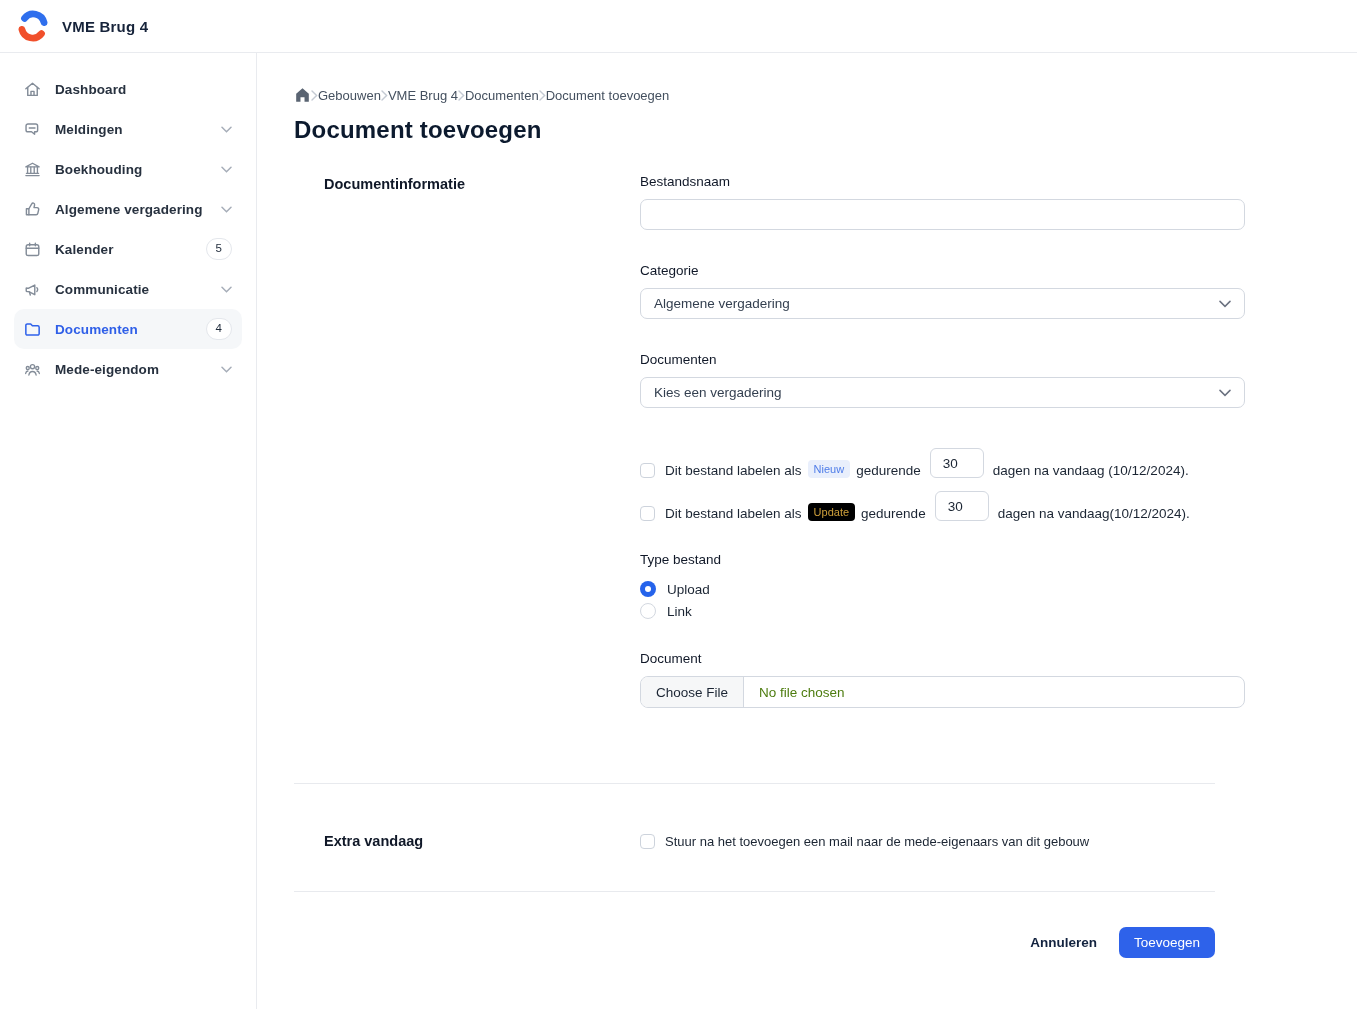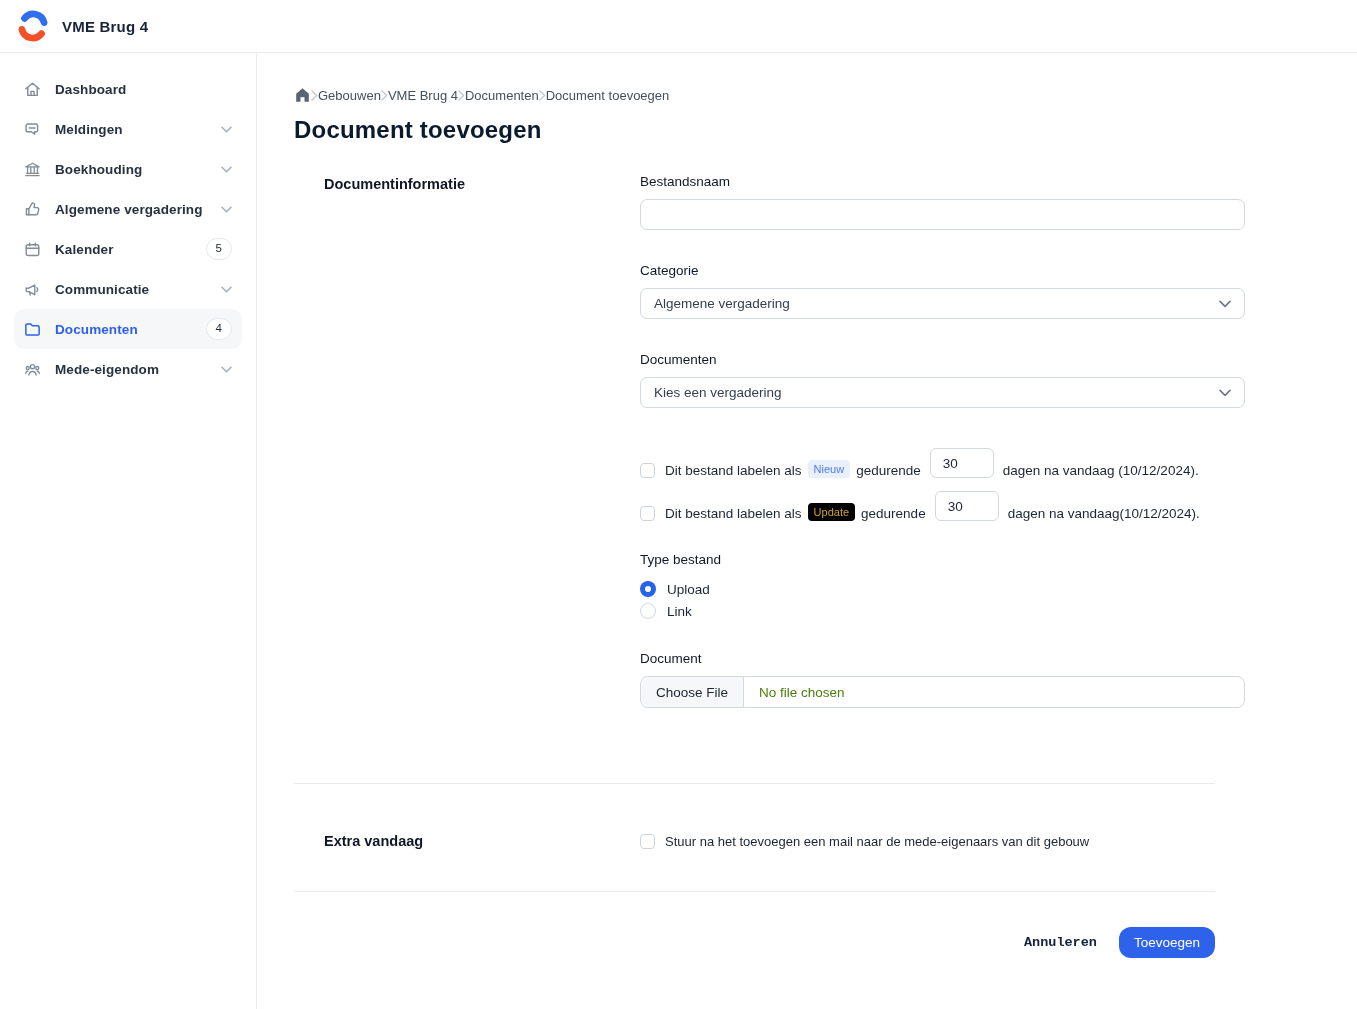--- a/index.html
+++ b/index.html
@@ -50,21 +50,21 @@
             justify-content:space-between; padding:0 13px; font-size:13.5px; color:#333f4f; cursor:pointer; background:#fff; }
   .select-chev { color:#6b7280; display:flex; }
 
   .check-row { display:flex; align-items:flex-end; font-size:13.5px; color:#1b2533; height:30px; margin-bottom:13px; }
   .check-row.last { margin-bottom:31px; }
   .checkbox { width:15px; height:15px; border:1.5px solid #cdd3dc; border-radius:4px; background:#fff;
               margin-right:10px; flex:none; cursor:pointer; }
   .tag { border-radius:4px; font-size:11px; padding:3px 6px; margin:0 6px; font-weight:500; line-height:1.1; }
   .tag-nieuw { background:#e9effc; color:#4e7ce8; }
   .tag-update { background:#000000; color:#cfa03b; }
-  .days-input { width:64px; height:30px; border:1px solid #d3d8e0; border-radius:6px; margin:0 9px;
+  .days-input { width:54px; height:30px; border:1px solid #d3d8e0; border-radius:6px; margin:0 9px;
                 padding-left:12px; font-size:13.5px; color:#1b2533; font-family:inherit; outline:none; }
 
   .radio-group .field-label { margin-bottom:12px; }
   .radio-row { display:flex; align-items:center; gap:11px; height:20px; margin-bottom:2px; font-size:13.5px; color:#1b2533; }
   .radio { width:16px; height:16px; border-radius:50%; border:1.5px solid #d3d8e0; background:#fff; flex:none; cursor:pointer; position:relative; }
   .radio.checked { border:none; background:#2563eb; }
   .radio.checked::after { content:""; position:absolute; width:6px; height:6px; border-radius:50%;
                           background:#fff; left:5px; top:5px; }
   .group.radio-group { margin-bottom:30px; }
 
@@ -74,22 +74,22 @@
               align-items:center; color:#1b2533; cursor:pointer; white-space:nowrap; }
   .file-status { display:flex; align-items:center; padding-left:15px; color:#4d7c0f; }
 
   .divider { height:1px; background:#e8eaee; width:921px; }
   .divider-1 { margin-top:42px; }
   .divider-2 { margin-top:40px; }
   .extra-section { margin-top:47px; }
   .extra-row { display:flex; align-items:center; font-size:13px; color:#1b2533; height:20px; }
 
   .actions { margin-top:35px; width:921px; display:flex; justify-content:flex-end; align-items:center; gap:22px; }
-  .btn-text { background:none; border:none; font-family:Liberation Mono, monospace; font-size:13.5px; font-weight:700; color:#13233f; cursor:pointer; }
-  .btn-primary { background:#2e62ea; color:#fff; border:none; border-radius:12px; height:31px; padding:0 15px;
+  .btn-text { background:none; border:none; font-family:Liberation Sans, sans-serif; font-size:13.5px; font-weight:700; color:#13233f; cursor:pointer; }
+  .btn-primary { background:#2e62ea; color:#fff; border:none; border-radius:7px; height:31px; padding:0 15px;
                  font-family:inherit; font-size:13.5px; font-weight:500; cursor:pointer; }
 
   svg { display:block; }
 </style>
 </head>
 <body>
 
 <div class="page">
 
   <div class="topbar">

